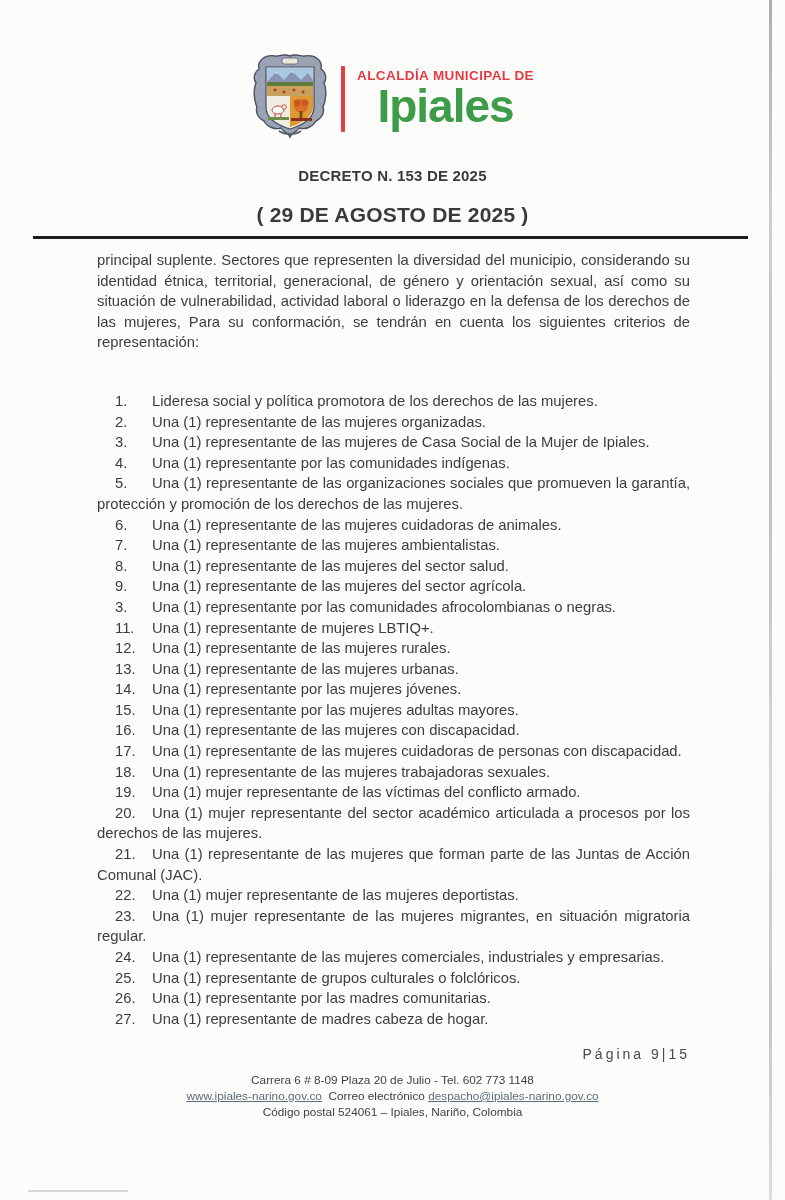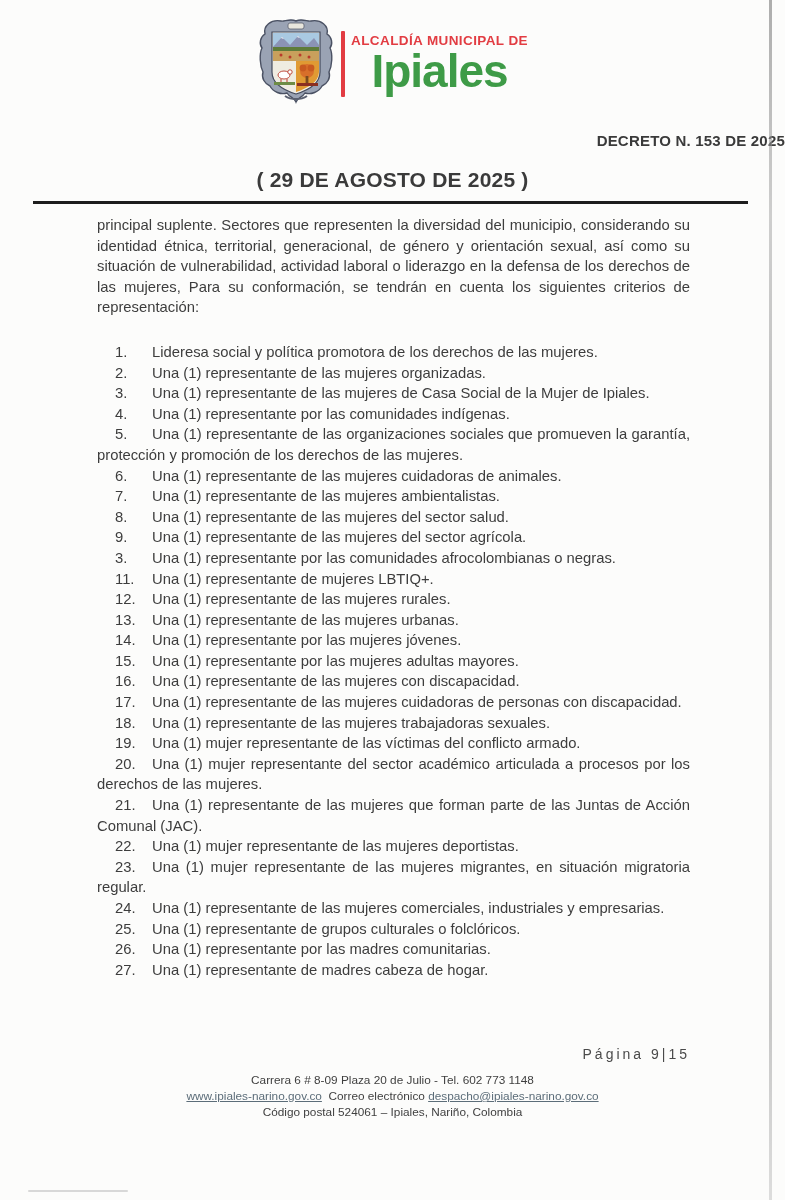--- a/index.html
+++ b/index.html
@@ -18,55 +18,55 @@
     background:linear-gradient(to bottom,#6e6e6e 0%,#a9a9a9 18%,#8f8f8f 40%,#b9b9b9 65%,#9d9d9d 85%,#c4c4c4 100%);
     opacity:.55;filter:blur(.4px);
   }
   .smudge-bottom{
     position:absolute;left:28px;bottom:8px;width:100px;height:2px;
     background:#c9c9c9;opacity:.7;border-radius:2px;
   }
   
   .logo-row{
     display:flex;align-items:center;justify-content:center;
-    padding-top:18px;gap:6px;
+    padding-top:53px;gap:12px;
   }
   .logo-divider{width:4px;height:66px;background:#e23c42;border-radius:1px;}
   .logo-text{display:flex;flex-direction:column;line-height:1;}
   .logo-top{
     color:#e23c42;font-weight:bold;font-size:13.5px;letter-spacing:.4px;
     margin-bottom:2px;
   }
   .logo-city{
     color:#3e9b47;font-weight:bold;font-size:46px;letter-spacing:-1px;
     margin-top:-2px;
     text-align:center;
   }
   .decree-title{
-    text-align:right;font-weight:bold;font-size:15px;color:#3a3a3a;
+    text-align:center;font-weight:bold;font-size:15px;color:#3a3a3a;
     margin-top:22px;letter-spacing:.2px;
   }
   .decree-date{
     text-align:center;font-weight:bold;font-size:21px;color:#3a3a3a;
     margin-top:19px;letter-spacing:.2px;
   }
   .continuation{
     width:470px;margin:17px auto 0 auto;text-align:center;
     font-size:14.5px;line-height:21px;color:#3d3d3d;
   }
   .rule{
     border:none;height:3px;background:#1d1d1d;
     margin:9px 37px 0 33px;
   }
   
   .content{margin:11px 95px 0 97px;}
   .intro{
     margin:0;text-align:justify;font-size:14.8px;line-height:20.6px;color:#3d3d3d;
   }
-  .list{margin-top:24px;}
+  .list{margin-top:38px;}
   .item{
     margin:0;text-align:justify;text-indent:18px;
     font-size:14.8px;line-height:20.6px;color:#3d3d3d;
   }
   .item .num{display:inline-block;width:37px;text-indent:0;}
   
   .page-number{
     position:absolute;right:95px;top:1046px;
     font-size:14px;letter-spacing:3px;color:#4a4a4a;
   }

